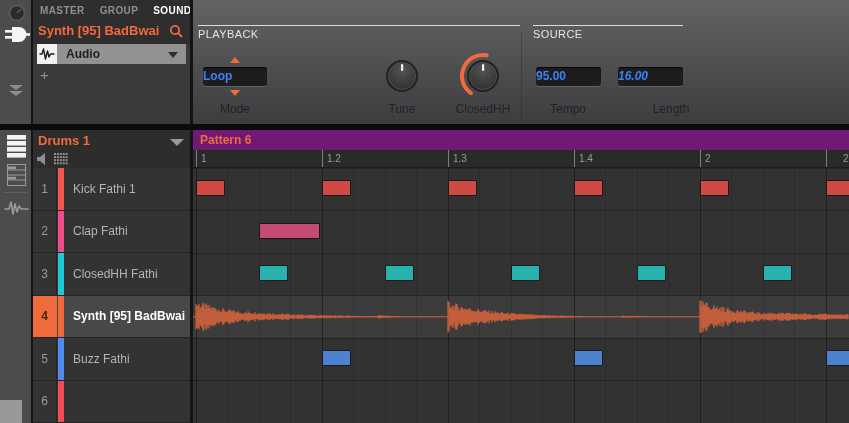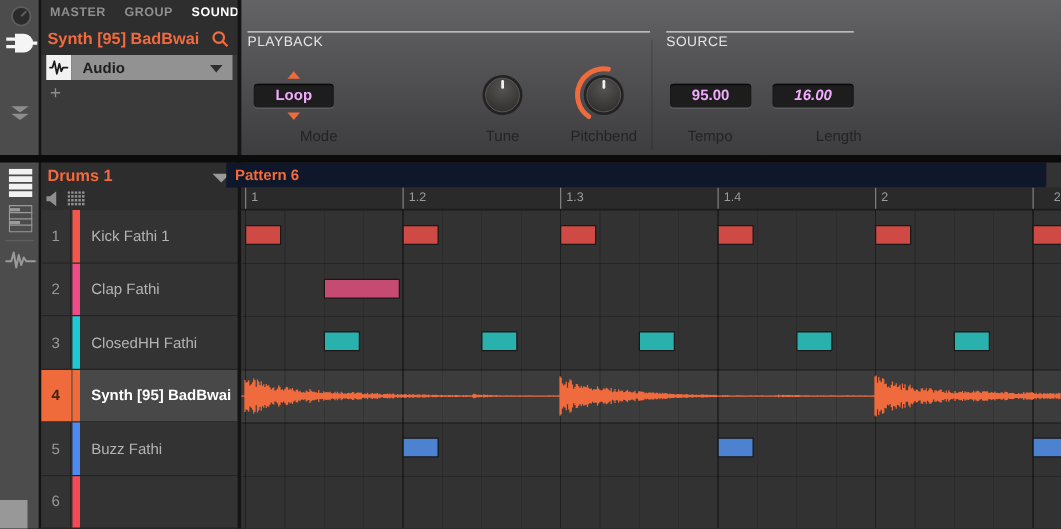--- a/index.html
+++ b/index.html
@@ -34,31 +34,31 @@
   
   .playback-panel{position:absolute;left:193px;top:0;width:656px;height:124px;
     background:linear-gradient(180deg,#636365 0%,#525254 45%,#3d3d3f 100%);}
   .pb-tab{position:absolute;left:5px;top:3px;width:119px;height:16px;background:#c9c9c9;border-radius:2px;
     font-size:12px;color:#2c2c2c;text-align:center;line-height:16px;}
   .sec-line{position:absolute;top:25px;height:1px;background:#dcdcdc;}
   .sec-title{position:absolute;top:28px;font-size:11px;color:#e4e4e4;letter-spacing:.4px;}
   .sec-vdiv{position:absolute;left:328px;top:32px;width:1px;height:88px;background:rgba(0,0,0,.18);}
   .val-box{position:absolute;top:67px;height:19px;background:#1d1d1d;border-radius:3px;
     box-shadow:0 1px 0 rgba(255,255,255,.14), inset 0 1px 1px rgba(0,0,0,.8);
-    color:#f0abfc;font-size:12px;font-weight:bold;text-align:center;line-height:19px;}
+    color:#3b82f6;font-size:12px;font-weight:bold;text-align:left;line-height:19px;}
   .ctl-label{position:absolute;top:102px;transform:translateX(-50%);font-size:12px;color:#232327;white-space:nowrap;}
   .tri{position:absolute;width:0;height:0;border-left:5px solid transparent;border-right:5px solid transparent;}
   .tri.up{border-bottom:6px solid #f06b3c;}
   .tri.down{border-top:6px solid #f06b3c;}
   .knob-svg{position:absolute;}
   
   .tl-header{position:absolute;left:33px;top:130px;width:157px;height:38px;background:#2d2d2d;}
   .group-name{position:absolute;left:5px;top:3px;font-size:13px;font-weight:bold;color:#f26a3d;}
   .group-caret{position:absolute;right:6px;top:9px;width:0;height:0;border-left:7px solid transparent;border-right:7px solid transparent;border-top:7px solid #9a9a9a;}
-  .pattern-bar{position:absolute;left:181px;top:130px;width:656px;height:20px;background:#0f172a;}
+  .pattern-bar{position:absolute;left:193px;top:130px;width:656px;height:20px;background:#701a75;}
   .pattern-name{position:absolute;left:7px;top:3px;font-size:12px;font-weight:bold;color:#f26a3d;}
   .ruler{position:absolute;left:193px;top:150px;width:656px;height:18px;background:#2a2a2a;border-bottom:1px solid #1c1c1c;overflow:hidden;}
   .ruler-tick{position:absolute;top:0;width:1px;height:18px;background:#7e7e7e;}
   .ruler-label{position:absolute;top:3px;font-size:10px;color:#9c9c9c;}
   
   .track-list{position:absolute;left:33px;top:168px;width:157px;height:255px;overflow:hidden;}
   .track-row{position:relative;width:100%;height:42.5px;background:#333;border-bottom:1px solid #242424;}
   .track-row.sel{background:#484848;}
   .t-num{position:absolute;left:0;top:0;width:24px;height:100%;border-right:1px solid #242424;
     font-size:12px;color:#9a9a9a;display:flex;align-items:center;justify-content:center;}
@@ -148,42 +148,42 @@
   <div class="playback-panel">
     <div class="sec-line" style="left:5px;width:322px;"></div>
     <div class="sec-line" style="left:340px;width:150px;"></div>
     <div class="sec-title" style="left:5px;">PLAYBACK</div>
     <div class="sec-title" style="left:340px;">SOURCE</div>
     <div class="sec-vdiv"></div>
 
     <span class="tri up" style="left:37px;top:57px;"></span>
     <div class="val-box" style="left:10px;width:64px;">Loop</div>
     <span class="tri down" style="left:37px;top:90px;"></span>
-    <div class="ctl-label" style="left:42px;margin-left:20px;">Mode</div>
+    <div class="ctl-label" style="left:42px;">Mode</div>
 
     <svg class="knob-svg" style="left:187px;top:54px;" width="44" height="44" viewBox="0 0 44 44">
       <defs>
         <radialGradient id="kg1" cx="50%" cy="30%" r="75%">
           <stop offset="0%" stop-color="#565452"></stop>
             <stop offset="100%" stop-color="#2f2e2d"></stop>
         </radialGradient>
       </defs>
       <circle cx="22" cy="22" r="16" fill="#232323"></circle>
       <circle cx="22" cy="22" r="13.5" fill="url(#kg1)" stroke="#5a5856" stroke-width=".8"></circle>
       <rect x="21" y="10" width="2.2" height="7" rx="1" fill="#f2f2f2"></rect>
     </svg>
     <div class="ctl-label" style="left:209px;">Tune</div>
 
     <svg class="knob-svg" style="left:265px;top:50px;" width="50" height="52" viewBox="0 0 50 52">
       <path d="M 28.65 5.32 A 21 21 0 0 0 12.96 43.2" fill="none" stroke="#f06b3c" stroke-width="4" stroke-linecap="round"></path>
       <circle cx="25" cy="26" r="16" fill="#232323"></circle>
       <circle cx="25" cy="26" r="13.5" fill="url(#kg1)" stroke="#5a5856" stroke-width=".8"></circle>
       <rect x="24" y="14" width="2.2" height="7" rx="1" fill="#f2f2f2"></rect>
     </svg>
-    <div class="ctl-label" style="left:290px;">Pitchbend</div>
+    <div class="ctl-label" style="left:290px;">ClosedHH</div>
 
     <div class="val-box" style="left:343px;width:65px;">95.00</div>
     <div class="ctl-label" style="left:375px;">Tempo</div>
     <div class="val-box" style="left:425px;width:65px;font-style:italic;">16.00</div>
     <div class="ctl-label" style="left:478px;">Length</div>
   </div>
 
   <div class="hsep"></div>
   <div class="vsep-1"></div>
   <div class="vsep-2"></div>

